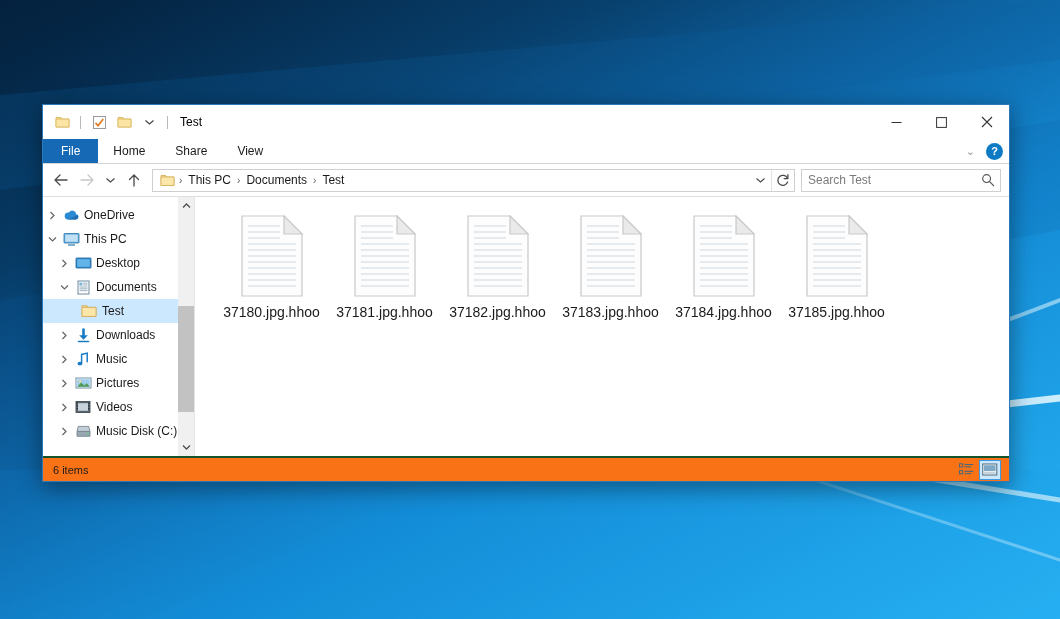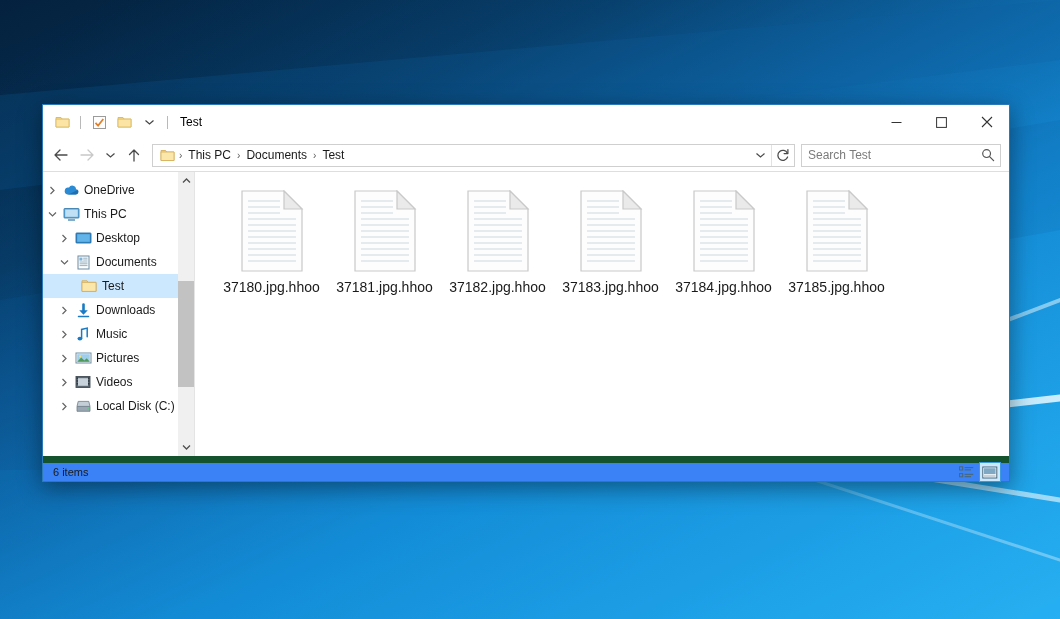--- a/index.html
+++ b/index.html
@@ -231,22 +231,22 @@
   .file-name {
     margin-top: 7px;
     font-size: 14px; color: #1a1a1a;
     text-align: center;
     white-space: nowrap;
   }
 
   
   .statusbar {
     height: 25px;
-    background: #3b82f6;
-    border-top: 7px solid #14532d;
+    background: #f97316;
+    border-top: 2px solid #14532d;
     display: flex; align-items: center;
     padding: 0 6px 0 10px;
     flex: 0 0 auto;
     position: relative;
   }
   .status-text { font-size: 11px; color: #1a1a1a; }
   .view-btns {
     position: absolute; right: 8px; top: 0; height: 100%;
     display: flex; align-items: center; gap: 2px;
   }
@@ -351,20 +351,30 @@
           </svg>
       </div>
       <div class="win-btn close">
         <svg width="12" height="12" viewBox="0 0 12 12">
             <path d="M1 1l10 10M11 1L1 11" stroke="#333" stroke-width="1.1"></path>
           </svg>
       </div>
     </div>
   </div>
 
+  <div class="ribbon">
+    <div class="tab file">File</div>
+    <div class="tab">Home</div>
+    <div class="tab">Share</div>
+    <div class="tab">View</div>
+    <div class="ribbon-right">
+      <span class="chev-collapse">⌄</span>
+      <span class="help-btn">?</span>
+    </div>
+  </div>
 
   <div class="addressrow">
     <div class="nav-btn">
       <svg width="16" height="14" viewBox="0 0 16 14">
         <path d="M7 2L2 7l5 5M2 7h12" fill="none" stroke="currentColor" stroke-width="1.3" stroke-linecap="round" stroke-linejoin="round"></path>
       </svg>
     </div>
     <div class="nav-btn disabled">
       <svg width="16" height="14" viewBox="0 0 16 14">
         <path d="M9 2l5 5-5 5M14 7H2" fill="none" stroke="currentColor" stroke-width="1.3" stroke-linecap="round" stroke-linejoin="round"></path>
@@ -575,21 +585,21 @@
                 <path d="M1.5 1L5 4.5 1.5 8" fill="none" stroke="currentColor" stroke-width="1.2"></path>
               </svg>
           </span>
           <span class="nav-ico">
             <svg width="17" height="14" viewBox="0 0 17 14">
               <path d="M2 7.5h13v4.8H2z" fill="#9aa7b2" stroke="#6e7d89" stroke-width="0.8"></path>
               <path d="M3.2 2.4h10.6l1.2 5H2z" fill="#c3ced7" stroke="#6e7d89" stroke-width="0.8"></path>
               <circle cx="13" cy="10" r="0.9" fill="#4fd17a"></circle>
             </svg>
           </span>
-          <span class="nav-label">Local Disk (C:)</span>
+          <span class="nav-label">Music Disk (C:)</span>
         </div>
 
       </div>
 
       <div class="nav-scroll">
         <div class="sb-arrow">
           <svg width="9" height="7" viewBox="0 0 9 7">
               <path d="M1 5.5L4.5 2 8 5.5" fill="none" stroke="currentColor" stroke-width="1.3"></path>
             </svg>
         </div>

